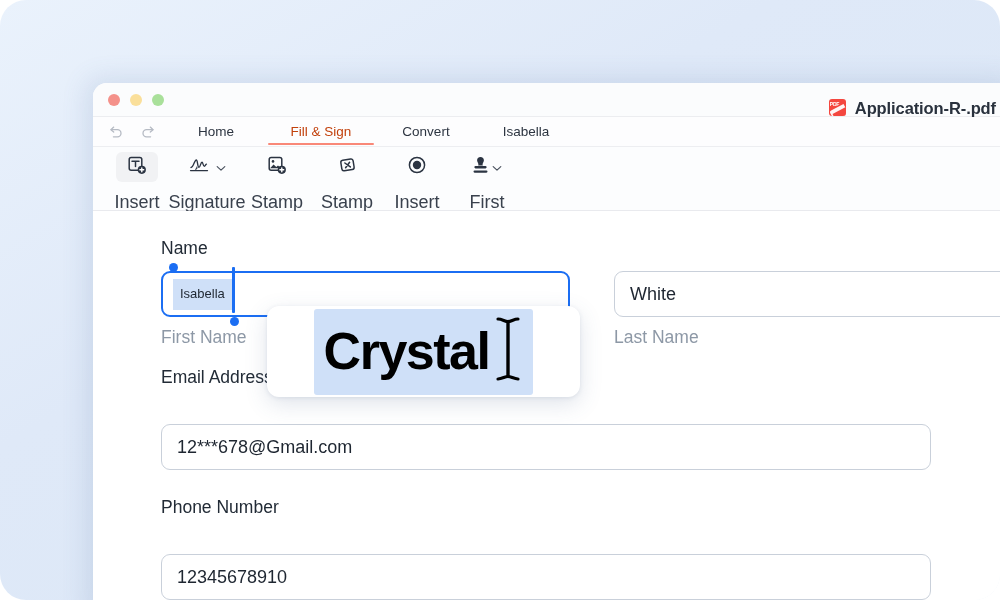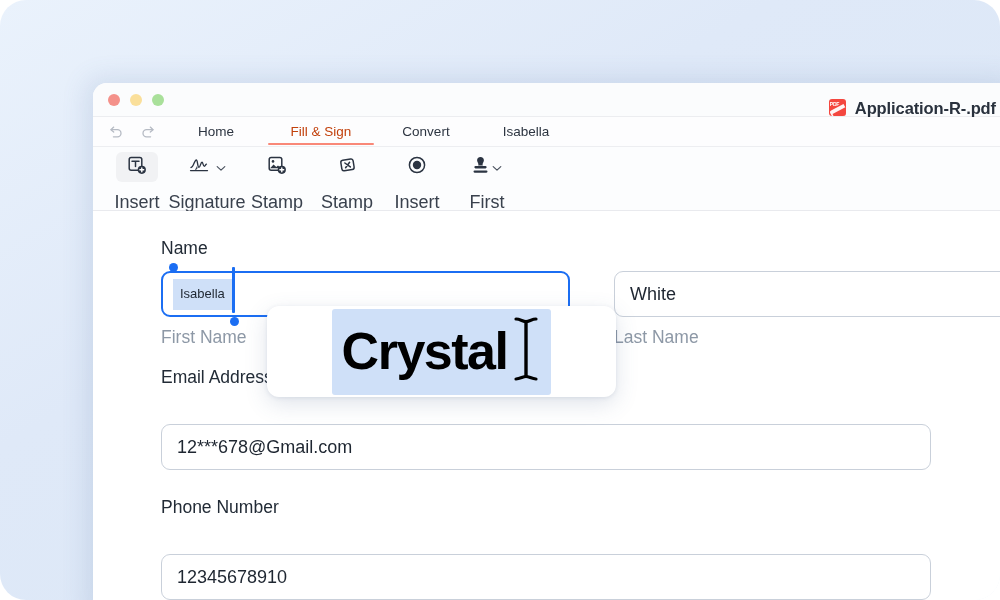--- a/index.html
+++ b/index.html
@@ -284,21 +284,21 @@
     background: #1b6ef3;
   }
   .handle.tl { left: -4px;  top: -16px; }
   .handle.br { right: -6px; bottom: -16px; }
 
   
   #loupe {
     position: absolute;
     left: 267px;
     top: 306px;
-    width: 349px;
+    width: 313px;
     height: 91px;
     background: #ffffff;
     border-radius: 12px;
     box-shadow: 0 7px 22px rgba(70, 95, 135, 0.17),
                 0 1px 4px rgba(70, 95, 135, 0.12);
     display: flex;
     align-items: center;
     justify-content: center;
     z-index: 40;
   }

